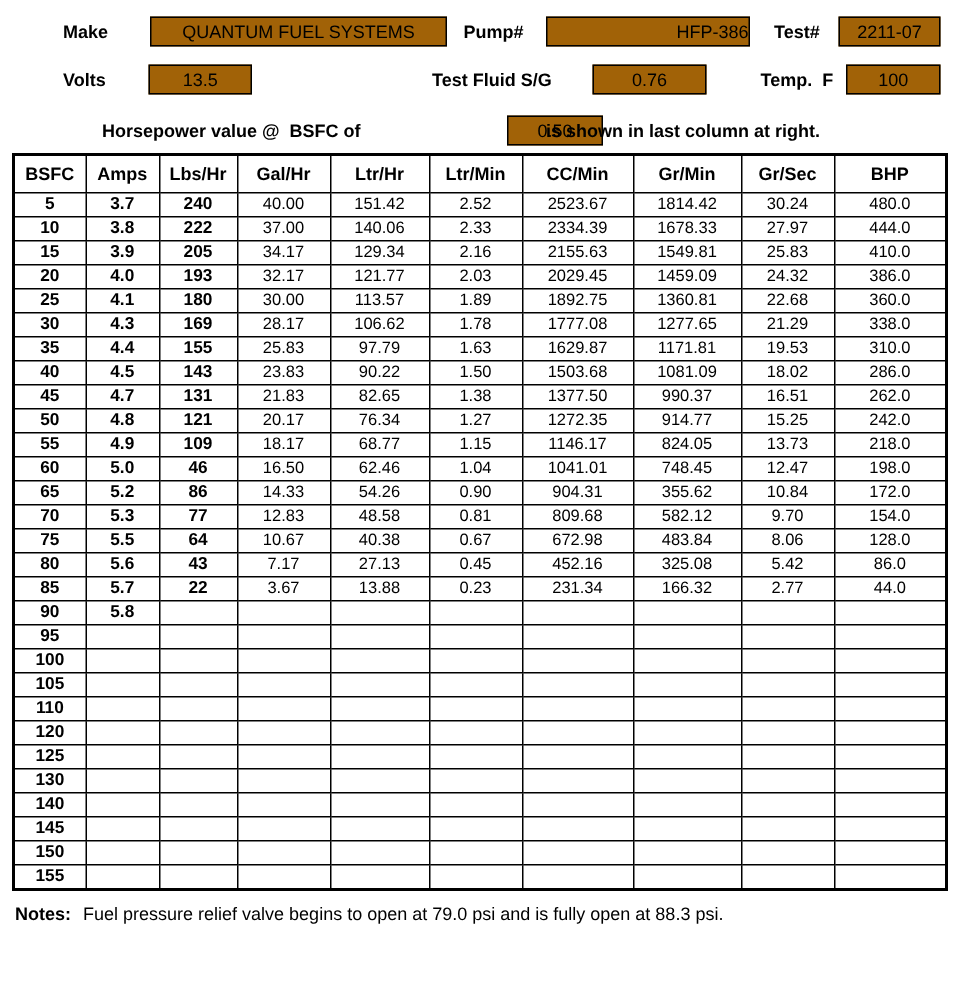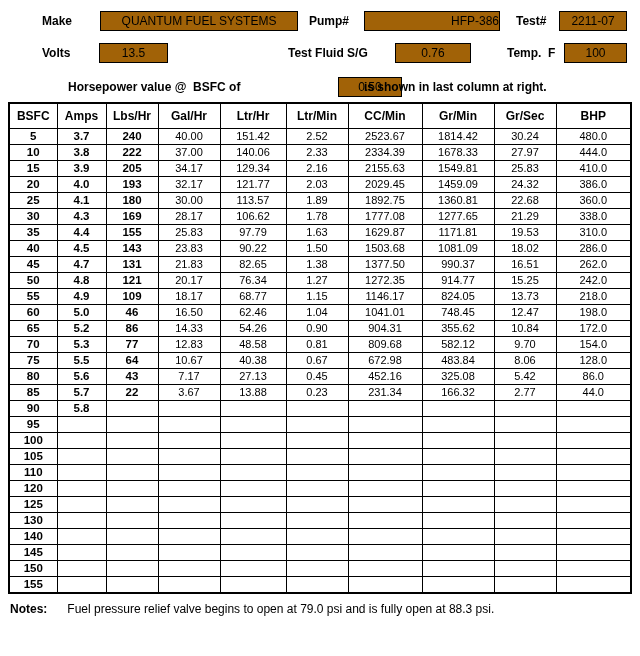--- a/index.html
+++ b/index.html
@@ -16,21 +16,21 @@
   }
   table{
     border-collapse:collapse;table-layout:fixed;
     margin-left:8px;border:2px solid #000;
   }
   th,td{border:1px solid #000;text-align:center;padding:0;overflow:hidden;white-space:nowrap;}
   th{font-size:12px;height:24px;font-weight:bold;}
   td{font-size:11px;height:15px;line-height:15px;font-weight:normal;}
   td:nth-child(-n+3){font-weight:bold;font-size:11.5px;}
   .notes{margin:8px 0 0 10px;font-size:12px;}
-  .notes-label{font-weight:bold;margin-right:20px;}
+  .notes-label{font-weight:bold;margin-right:8px;}
 </style>
 </head>
 <body>
 
 <div class="header">
   <span class="lbl" style="left:42px;top:14px;">Make</span>
   <span class="box" style="left:100px;top:11px;width:196px;">QUANTUM FUEL SYSTEMS</span>
   <span class="lbl" style="left:309px;top:14px;">Pump#</span>
   <span class="box" style="left:364px;top:11px;width:134px;text-align:right;">HFP-386</span>
   <span class="lbl" style="left:516px;top:14px;">Test#</span>

